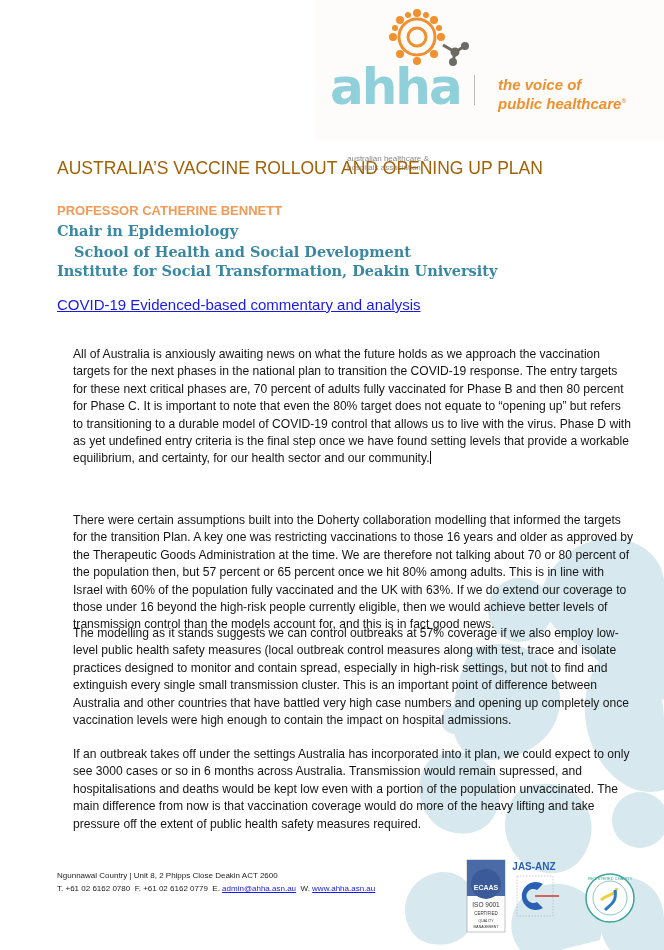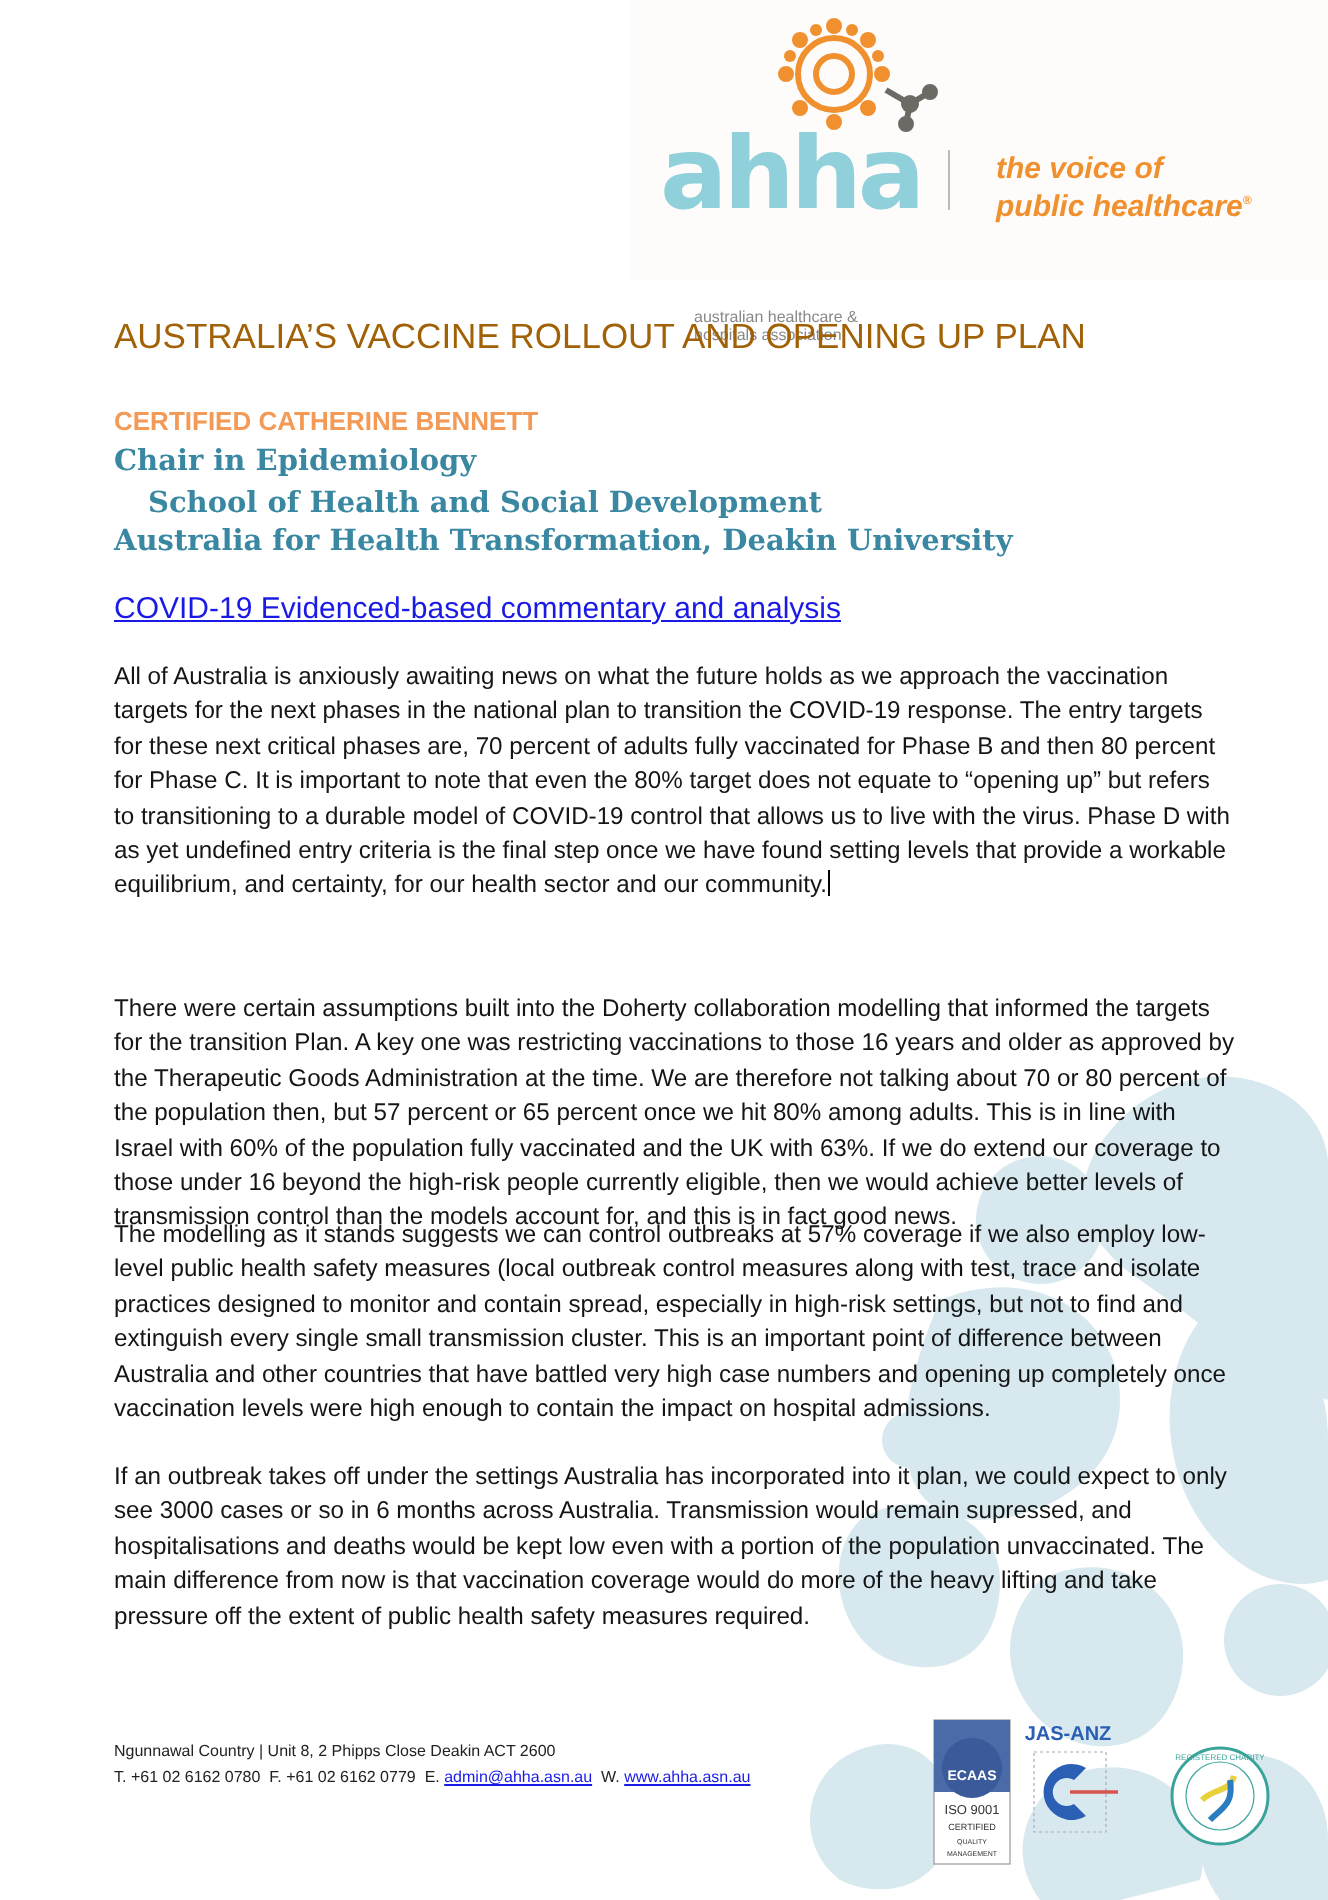--- a/index.html
+++ b/index.html
@@ -41,21 +41,21 @@
     .aff {
       position: absolute; left: 0; font-family: "DejaVu Serif", serif; font-size: 14.5px; font-weight: bold; color: #3a87a2; white-space: nowrap;
     }
     .aff1 { top: 222px; }
     .aff2 { top: 243px; margin-left: 17px; }
     .aff3 { top: 262px; }
     .link {
       position: absolute; top: 296px; left: 0; font-size: 15px; color: #1a1ae6; text-decoration: underline; cursor: pointer;
     }
     .para {
-      position: absolute; left: 0; width: 560px; font-size: 12.1px; line-height: 17.4px; color: #151515; margin: 0;
+      position: absolute; left: 0; width: 560px; font-size: 12.1px; line-height: 17.4px; color: #151515; margin: 16px;
     }
     .p1 { top: 330px; }
     .p2 { top: 496px; }
     .p3 { top: 609px; }
     .p4 { top: 730px; }
     .caret { display: inline-block; width: 1px; height: 13px; background: #000; vertical-align: -2px; }
     .footer {
       position: absolute; left: 57px; top: 869px; font-size: 8px; line-height: 13px; color: #222; z-index: 3; width: 380px;
     }
     .footer a { color: #1a1ae6; text-decoration: underline; }
@@ -117,24 +117,24 @@
   <div>hospitals association</div>
 </div>
 <div class="logo-divider"></div>
 <div class="tagline">
   <div>the voice of</div>
   <div><span>public healthcare</span><sup>®</sup></div>
 </div>
 
 <div class="content">
   <div class="title">AUSTRALIA’S VACCINE ROLLOUT AND OPENING UP PLAN</div>
-  <div class="author">CERTIFIED CATHERINE BENNETT</div>
+  <div class="author">PROFESSOR CATHERINE BENNETT</div>
   <div class="aff aff1">Chair in Epidemiology</div>
   <div class="aff aff2">School of Health and Social Development</div>
-  <div class="aff aff3">Australia for Health Transformation, Deakin University</div>
+  <div class="aff aff3">Institute for Social Transformation, Deakin University</div>
   <a class="link">COVID-19 Evidenced-based commentary and analysis</a>
 
   <p class="para p1"><span>All of Australia is anxiously awaiting news on what the future holds as we approach the vaccination targets for the next phases in the national plan to transition the COVID-19 response. The entry targets for these next critical phases are, 70 percent of adults fully vaccinated for Phase B and then 80 percent for Phase C. It is important to note that even the 80% target does not equate to “opening up” but refers to transitioning to a durable model of COVID-19 control that allows us to live with the virus. Phase D with as yet undefined entry criteria is the final step once we have found setting levels that provide a workable equilibrium, and certainty, for our health sector and our community.</span><span class="caret"></span></p>
   <p class="para p2">There were certain assumptions built into the Doherty collaboration modelling that informed the targets for the transition Plan. A key one was restricting vaccinations to those 16 years and older as approved by the Therapeutic Goods Administration at the time. We are therefore not talking about 70 or 80 percent of the population then, but 57 percent or 65 percent once we hit 80% among adults. This is in line with Israel with 60% of the population fully vaccinated and the UK with 63%. If we do extend our coverage to those under 16 beyond the high-risk people currently eligible, then we would achieve better levels of transmission control than the models account for, and this is in fact good news.</p>
   <p class="para p3">The modelling as it stands suggests we can control outbreaks at 57% coverage if we also employ low-level public health safety measures (local outbreak control measures along with test, trace and isolate practices designed to monitor and contain spread, especially in high-risk settings, but not to find and extinguish every single small transmission cluster. This is an important point of difference between Australia and other countries that have battled very high case numbers and opening up completely once vaccination levels were high enough to contain the impact on hospital admissions.</p>
   <p class="para p4">If an outbreak takes off under the settings Australia has incorporated into it plan, we could expect to only see 3000 cases or so in 6 months across Australia. Transmission would remain supressed, and hospitalisations and deaths would be kept low even with a portion of the population unvaccinated. The main difference from now is that vaccination coverage would do more of the heavy lifting and take pressure off the extent of public health safety measures required.</p>
 </div>
 
 <div class="footer">
   <div>Ngunnawal Country |  Unit 8, 2 Phipps Close Deakin ACT 2600</div>

